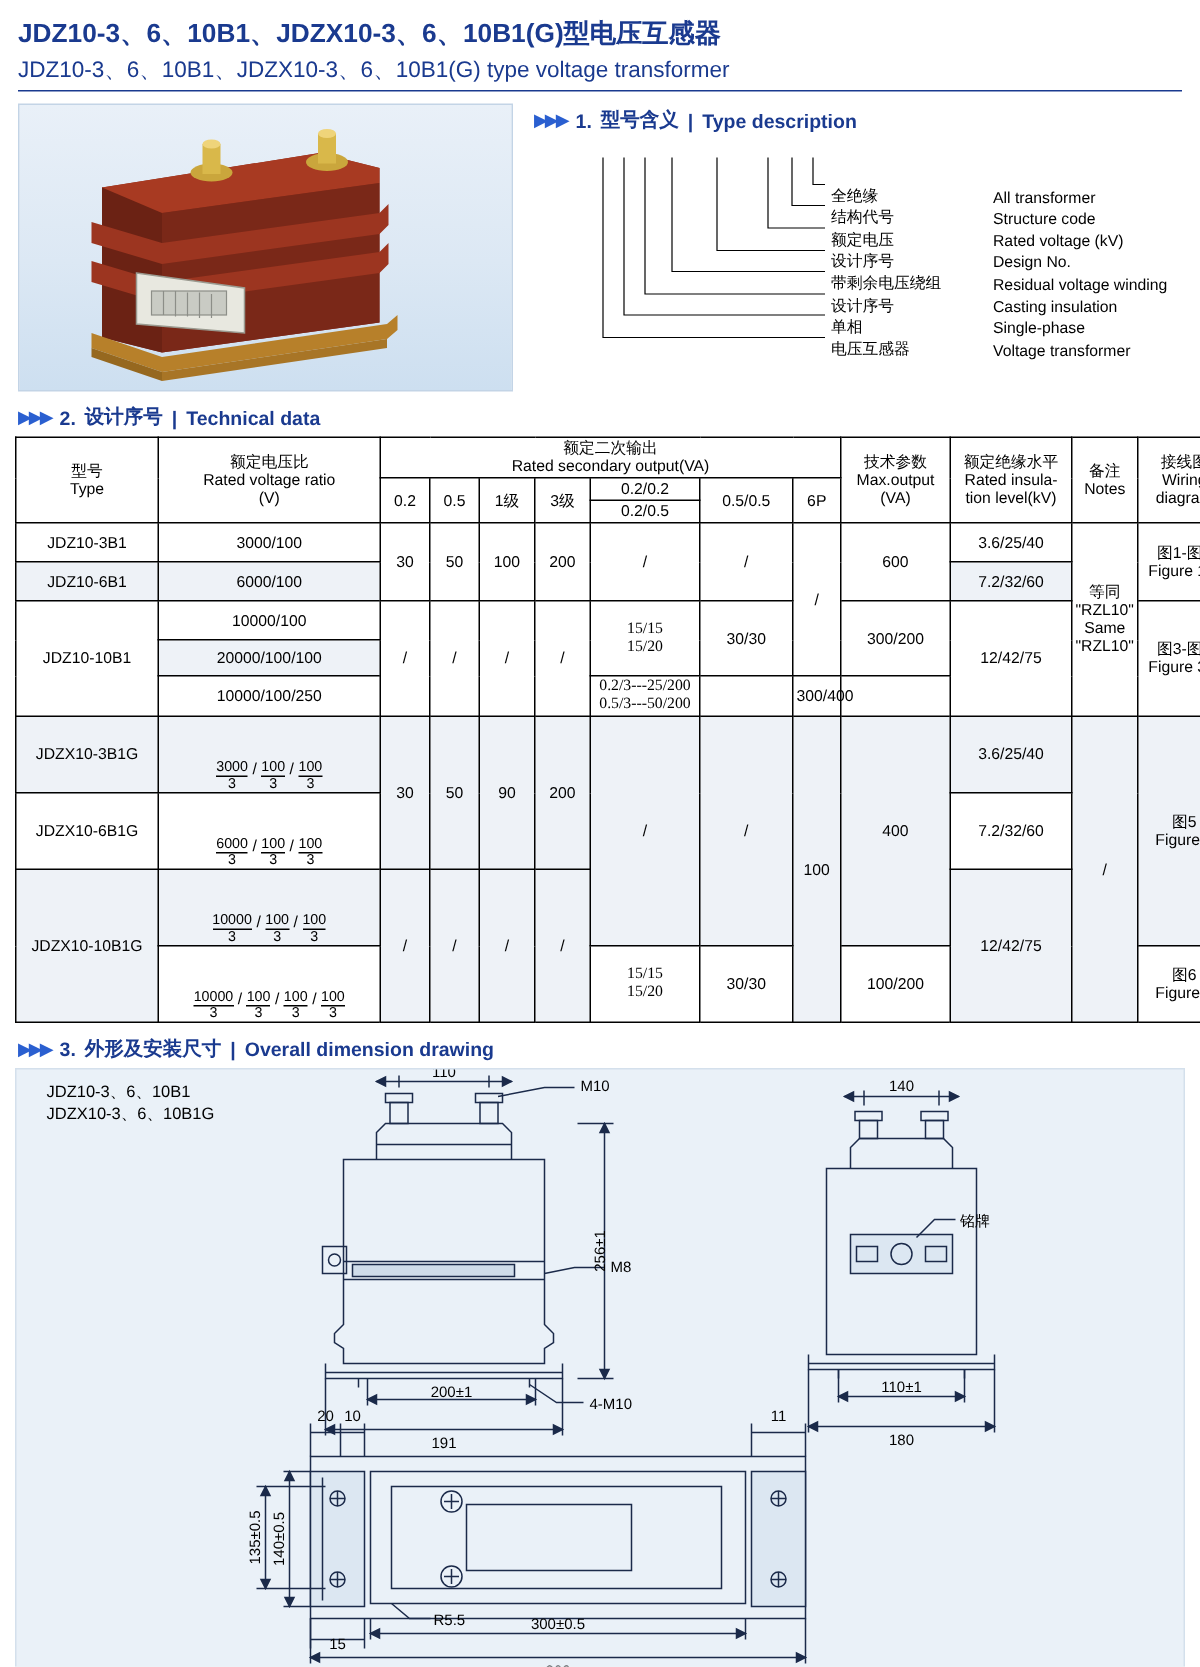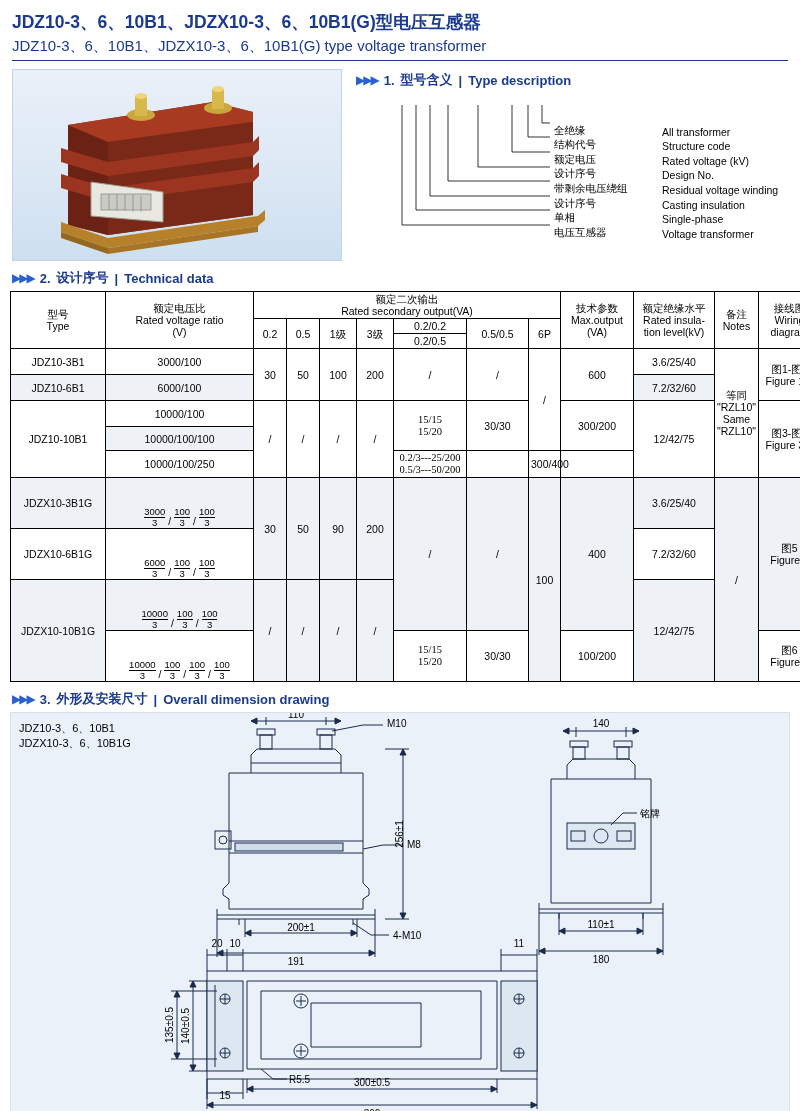--- a/index.html
+++ b/index.html
@@ -56,28 +56,28 @@
     font-size: 10.5px; padding: 1px 2px; line-height: 1.15;
   }
   table.tech th { font-weight: normal; }
   .cell-sm { font-size: 9.5px; }
   .two-line { line-height: 1.15; font-family: Liberation Serif, serif; }
   .shade { background: #eef2f7; }
   .frac { display: inline-block; text-align: center; line-height: 1.0; vertical-align: middle; }
   .frac .num { display:block; font-size: 9.5px; }
   .frac .bar { display:block; border-top: 1px solid #000; height:0; }
   .frac .den { display:block; font-size: 9.5px; }
-  .fracrow { display:flex; justify-content:center; align-items:flex-end; gap: 3px; margin-top: 28px; }
+  .fracrow { display:flex; justify-content:center; align-items:flex-start; gap: 3px; margin-top: 28px; }
 
   
   .dim-area {
     margin: 4px 10px 0 10px; width: 780px; height: 400px;
     background: #eaf1f8; border: 1px solid #d4e0ec; position: relative;
   }
-  .dim-label { position: absolute; left: 8px; top: 8px; font-size: 11px; line-height: 1.35; }
+  .dim-label { position: absolute; left: 20px; top: 8px; font-size: 11px; line-height: 1.35; }
   .dim-svg { position: absolute; left: 0; top: 0; }
 </style>
 </head>
 <body>
 
 <div class="page">
 
   <div class="header">
     <div class="title-cn">JDZ10-3、6、10B1、JDZX10-3、6、10B1(G)型电压互感器</div>
     <div class="title-en">JDZ10-3、6、10B1、JDZX10-3、6、10B1(G) type voltage transformer</div>
@@ -298,21 +298,21 @@
         <td rowspan="2">30/30</td>
         <td rowspan="2">300/200</td>
         <td rowspan="3">12/42/75</td>
         <td rowspan="3">
           <div>图3-图4</div>
           <div>Figure 3-4</div>
         </td>
       </tr>
 
       <tr class="shade" style="height:24px">
-        <td>10000/100/100</td>
+        <td>20000/100/100</td>
       </tr>
 
       <tr style="height:24px">
         <td>10000/100/250</td>
         <td class="cell-sm two-line">
           <span style="white-space:pre-line">0.2/3---25/200
 0.5/3---50/200</span>
         </td>
         <td></td>
         <td>300/400</td>

